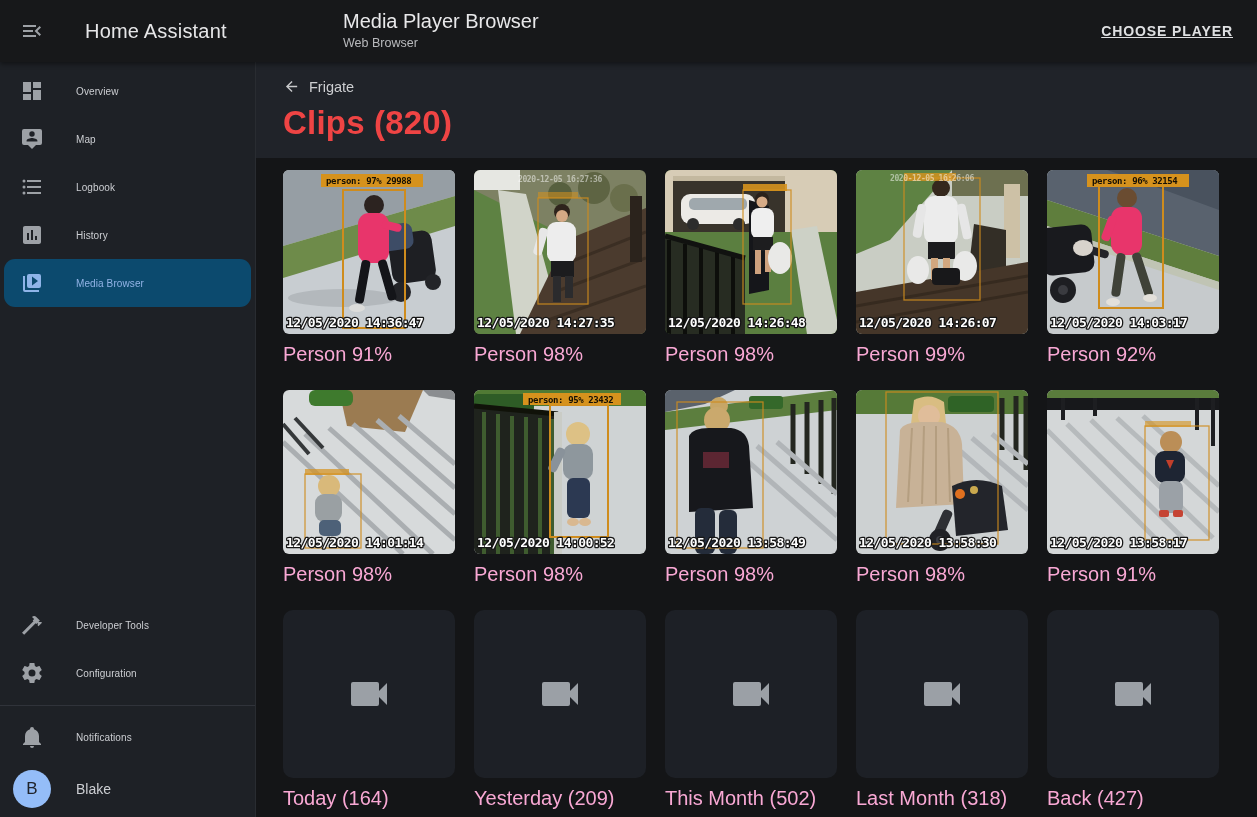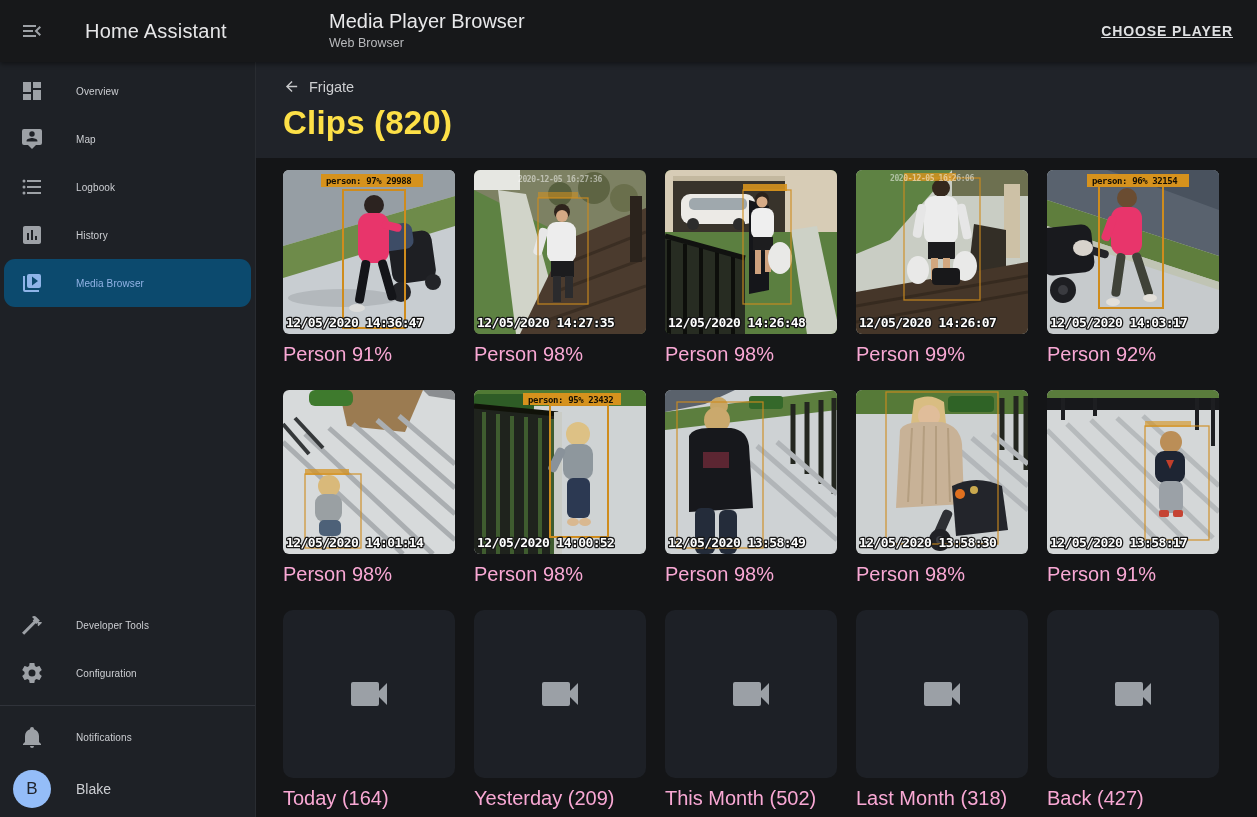--- a/index.html
+++ b/index.html
@@ -6,21 +6,21 @@
   html,body { width:1257px; height:817px; overflow:hidden; background:#141517;
               font-family:"Liberation Sans", sans-serif; }
   .app { width:1257px; height:817px; display:flex; flex-direction:column; }
 
   
   .topbar { position:relative; height:62px; flex:0 0 62px; background:#17181a;
             display:flex; align-items:center; color:#e4e5e7; z-index:5;
             box-shadow:0 2px 5px rgba(0,0,0,.45); }
   .menu-btn { width:24px; height:24px; margin-left:20px; color:#9da1a6; cursor:pointer; }
   .app-title { margin-left:41px; font-size:20px; color:#e6e6e8; letter-spacing:.2px; }
-  .tb-center { position:absolute; left:329px; top:9px; }
+  .tb-center { position:absolute; left:343px; top:9px; }
   .tb-center .pt { font-size:20px; color:#e8e8ea; line-height:24px; }
   .tb-center .ps { font-size:12.5px; color:#b9babd; margin-top:3px; }
   .choose-player { position:absolute; right:16px; top:0; height:62px; display:flex; align-items:center;
                    padding:0 8px; font-size:14px; font-weight:600; letter-spacing:.9px;
                    color:#dfe0e2; cursor:pointer; background:none; border:none;text-decoration:underline; }
 
   
   .shell { flex:1; display:flex; min-height:0; }
 
   
@@ -38,21 +38,21 @@
   .avatar { width:38px; height:38px; border-radius:50%; background:#94bdf8; color:#20242b;
             display:flex; align-items:center; justify-content:center; font-size:17px; font-weight:500; }
   .sb-user .lbl { margin-left:25px; font-size:14px; font-weight:500; color:#ccced2; }
 
   
   .main { flex:1; display:flex; flex-direction:column; min-width:0; }
   .content-header { background:#202329; padding:16px 0 16px 27px; }
   .breadcrumb { display:flex; align-items:center; gap:9px; color:#cdced1; font-size:14.5px;
                 cursor:pointer; width:max-content; }
   .breadcrumb .ic { width:17px; height:17px; color:#c8c9cb; }
-  .page-h1 { margin-top:9px; font-size:33px; font-weight:700; color:#fde047; letter-spacing:.2px; }
+  .page-h1 { margin-top:9px; font-size:33px; font-weight:700; color:#ef4444; letter-spacing:.2px; }
 
   .media-grid { flex:1; background:#141517; padding:12px 38px 0 27px;
                 display:grid; grid-template-columns:repeat(5,172px); gap:24px 19px;
                 align-content:start; overflow:hidden; }
   .clip { width:172px; cursor:pointer; }
   .thumb { width:172px; height:164px; border-radius:6px; overflow:hidden; background:#000; }
   .thumb svg { display:block; }
   .clip figcaption, .folder figcaption { margin-top:9px; font-size:20px; color:#f9a8d4; white-space:nowrap; }
   .folder { width:202px; cursor:pointer; }
   .folder-box { width:172px; height:168px; border-radius:10px; background:#1d2026;

